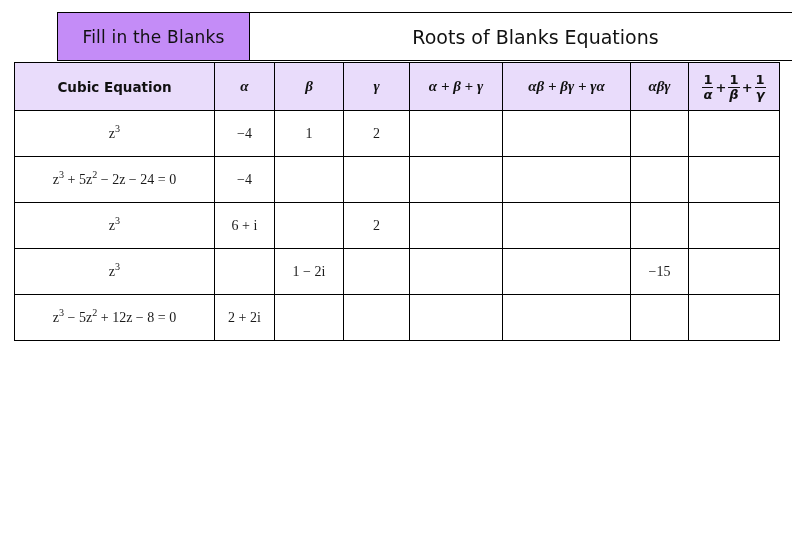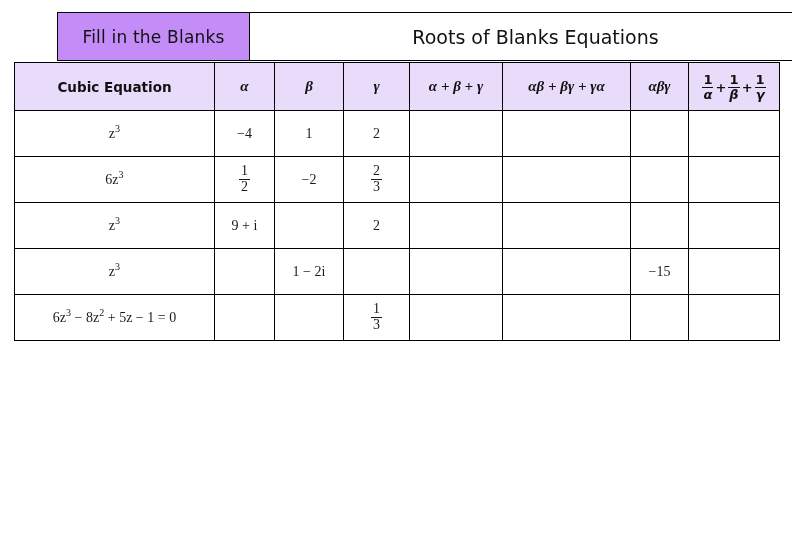--- a/index.html
+++ b/index.html
@@ -218,54 +218,54 @@
             <td class="eq-cell">z<span class="sup">3</span></td>
             <td class="val-cell"><span>−4</span></td>
             <td class="val-cell"><span>1</span></td>
             <td class="val-cell"><span>2</span></td>
             <td class="val-cell"><span></span></td>
             <td class="val-cell"><span></span></td>
             <td class="val-cell"><span></span></td>
             <td class="val-cell"><span></span></td>
           </tr>
           <tr>
-            <td class="eq-cell">6z<span class="sup">3</span></td>
-            <td class="val-cell"><span class="frac"><span class="num">1</span><span class="den">2</span></span></td>
-            <td class="val-cell"><span>−2</span></td>
-            <td class="val-cell"><span class="frac"><span class="num">2</span><span class="den">3</span></span></td>
+            <td class="eq-cell">z<span class="sup">3</span> + 5z<span class="sup">2</span> − 2z − 24 = 0</td>
+            <td class="val-cell"><span>−4</span></td>
+            <td class="val-cell"><span></span></td>
+            <td class="val-cell"><span></span></td>
             <td class="val-cell"><span></span></td>
             <td class="val-cell"><span></span></td>
             <td class="val-cell"><span></span></td>
             <td class="val-cell"><span></span></td>
           </tr>
           <tr>
             <td class="eq-cell">z<span class="sup">3</span></td>
-            <td class="val-cell"><span>9 + i</span></td>
+            <td class="val-cell"><span>6 + i</span></td>
             <td class="val-cell"><span></span></td>
             <td class="val-cell"><span>2</span></td>
             <td class="val-cell"><span></span></td>
             <td class="val-cell"><span></span></td>
             <td class="val-cell"><span></span></td>
             <td class="val-cell"><span></span></td>
           </tr>
           <tr>
             <td class="eq-cell">z<span class="sup">3</span></td>
             <td class="val-cell"><span></span></td>
             <td class="val-cell"><span>1 − 2i</span></td>
             <td class="val-cell"><span></span></td>
             <td class="val-cell"><span></span></td>
             <td class="val-cell"><span></span></td>
             <td class="val-cell"><span>−15</span></td>
             <td class="val-cell"><span></span></td>
           </tr>
           <tr>
-            <td class="eq-cell">6z<span class="sup">3</span> − 8z<span class="sup">2</span> + 5z − 1 = 0</td>
-            <td class="val-cell"><span></span></td>
-            <td class="val-cell"><span></span></td>
-            <td class="val-cell"><span class="frac"><span class="num">1</span><span class="den">3</span></span></td>
+            <td class="eq-cell">z<span class="sup">3</span> − 5z<span class="sup">2</span> + 12z − 8 = 0</td>
+            <td class="val-cell"><span>2 + 2i</span></td>
+            <td class="val-cell"><span></span></td>
+            <td class="val-cell"><span></span></td>
             <td class="val-cell"><span></span></td>
             <td class="val-cell"><span></span></td>
             <td class="val-cell"><span></span></td>
             <td class="val-cell"><span></span></td>
           </tr>
         </tbody>
     </table>
   </div>
 
 </div>

